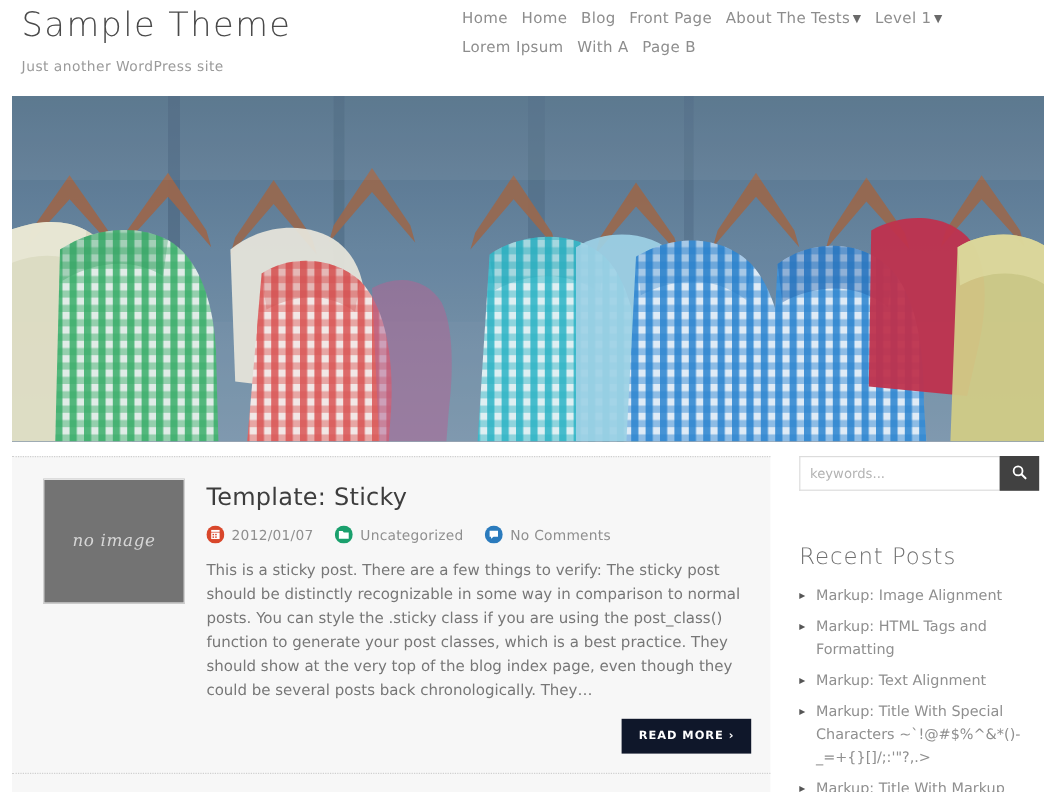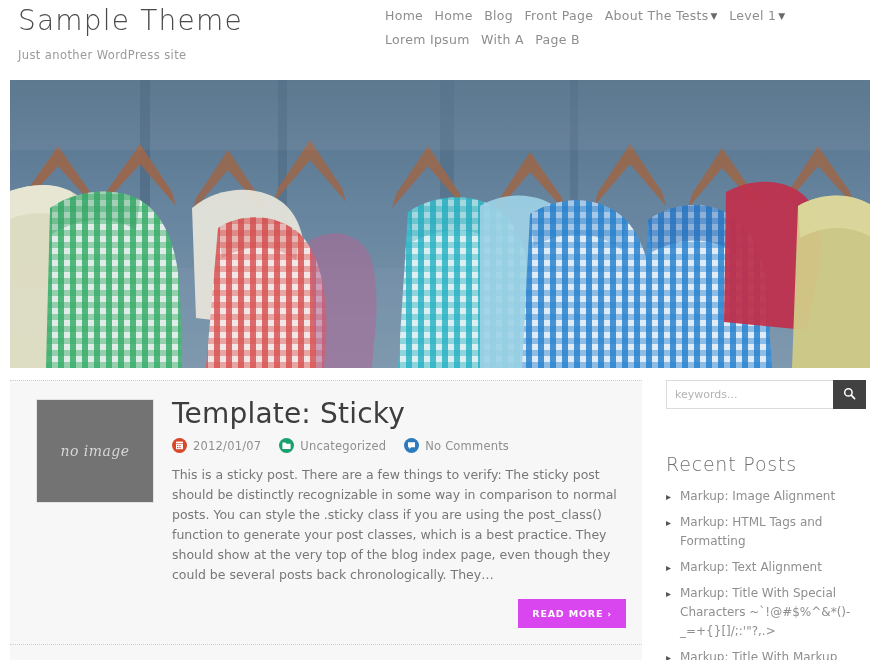--- a/index.html
+++ b/index.html
@@ -112,21 +112,21 @@
     text-align: center;
     font-family: "DejaVu Serif", serif;
     font-style: italic;
     font-size: 14px;
     color: #d6d6d6;
     letter-spacing: .5px;
   }
 
   .entry-title {
     font-family: "DejaVu Sans", sans-serif;
-    font-size: 28px;
+    font-size: 20px;
     font-weight: 400;
     color: #3d3d3d;
     letter-spacing: .2px;
     line-height: 30px;
     margin-left: 146px;
     margin-bottom: 9px;
   }
 
   .entry-meta {
     margin-left: 146px;
@@ -167,21 +167,21 @@
     text-align: left;
   }
 
   .entry-footer {
     clear: both;
     text-align: right;
     padding-top: 14px;
   }
   .readmore {
     display: inline-block;
-    background: #d946ef;
+    background: #0f172a;
     color: #ffffff;
     font-family: "DejaVu Sans", sans-serif;
     font-size: 9.5px;
     font-weight: 700;
     letter-spacing: .8px;
     padding: 9px 14px;
     text-decoration: none;
     cursor: pointer;
     border: none;
   }

